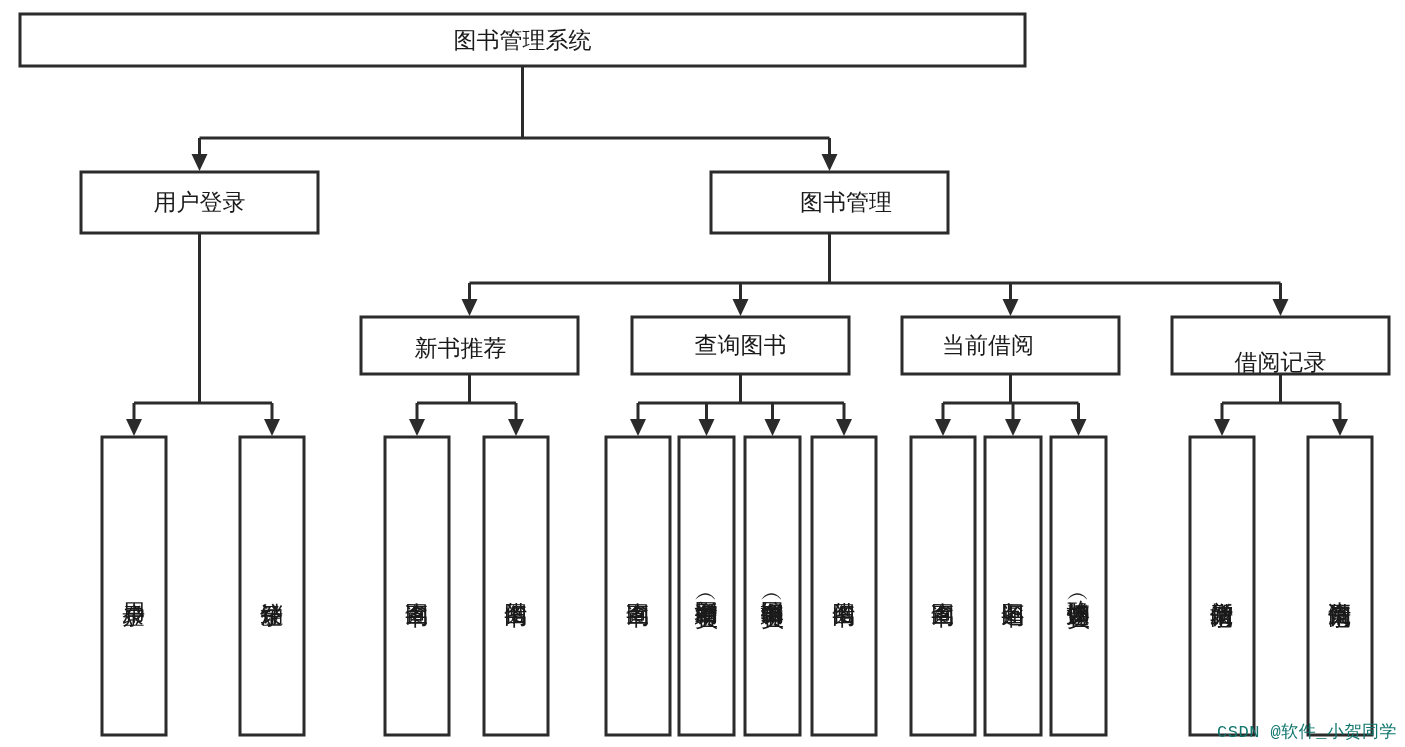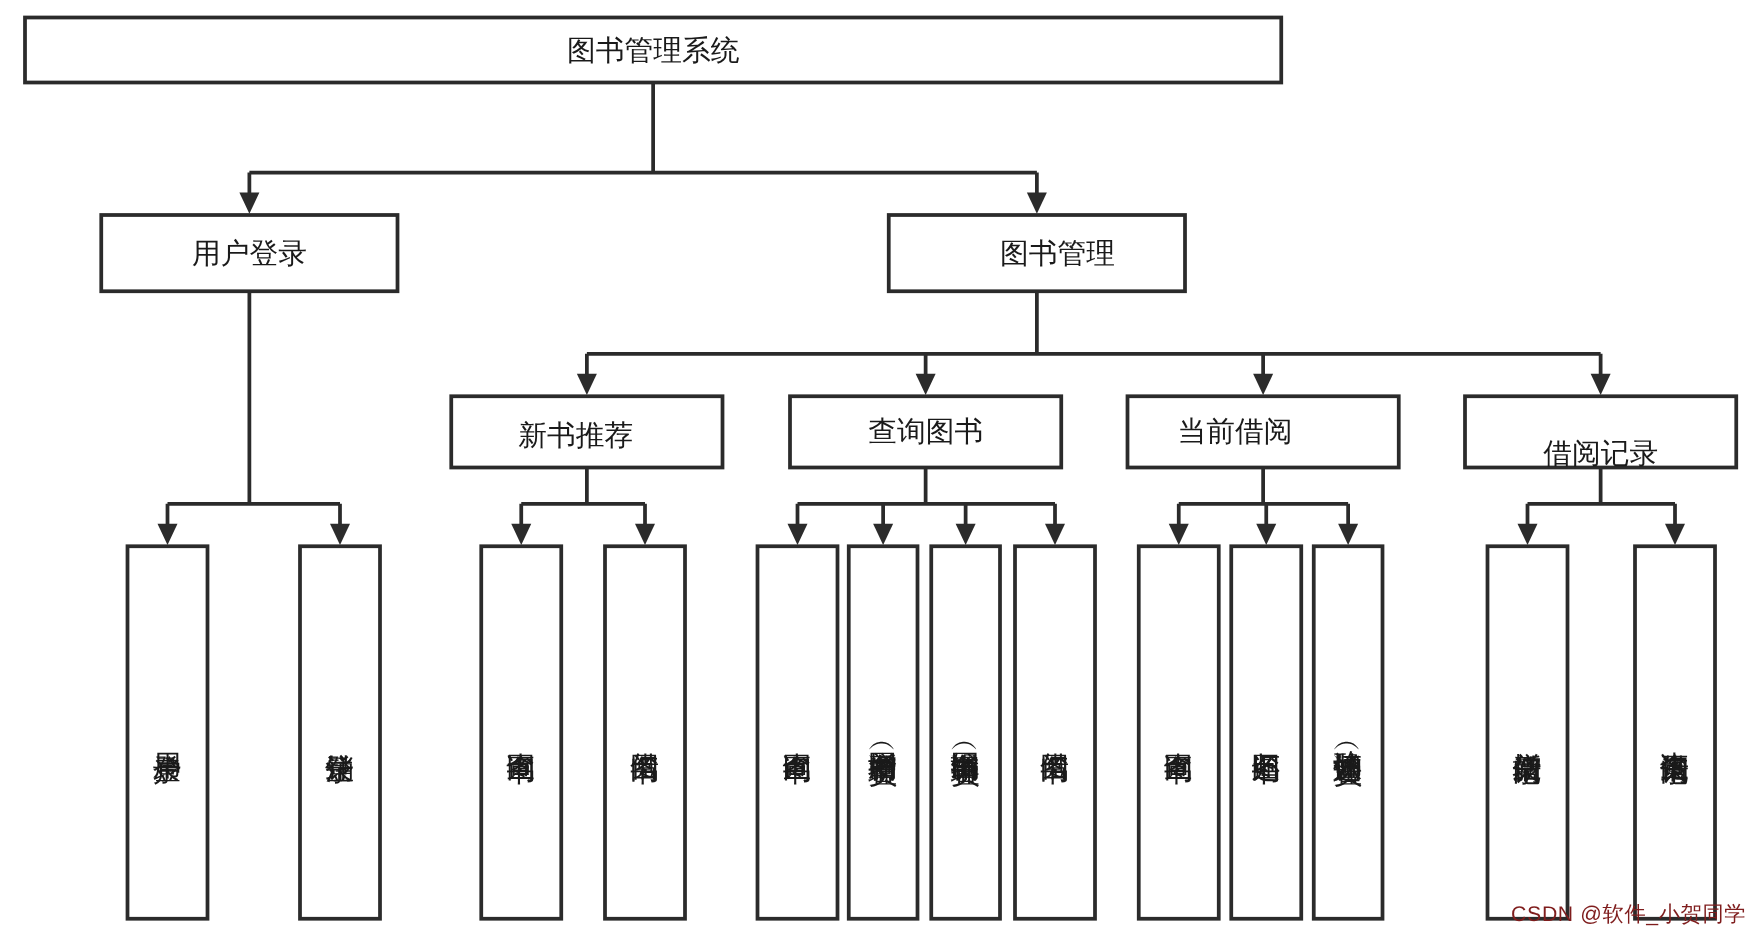--- a/index.html
+++ b/index.html
@@ -21,22 +21,22 @@
     font-family:"Liberation Sans","DejaVu Sans",sans-serif;
     font-size:23px;line-height:1.06;color:#1a1a1a;
     letter-spacing:1px;white-space:normal;text-align:center;
   }
   .htext{
     position:absolute;display:flex;align-items:center;justify-content:center;
     font-size:23px;color:#1a1a1a;pointer-events:none;
   }
   #watermark{
     position:absolute;right:8px;bottom:4px;
-    font-size:17px;color:#7f1d1d;letter-spacing:0.5px;
-    font-family:Liberation Sans, sans-serif;
+    font-size:17px;color:#0f766e;letter-spacing:0.5px;
+    font-family:Liberation Mono, monospace;
     white-space:nowrap;
   }
 </style>
 </head>
 <body>
 
 <div id="stage">
   <svg class="diagram" id="diagram-svg" viewBox="0 0 1405 747">
       <g>
         <path class="conn" d="M 522.5 66 L 522.5 138"></path>

